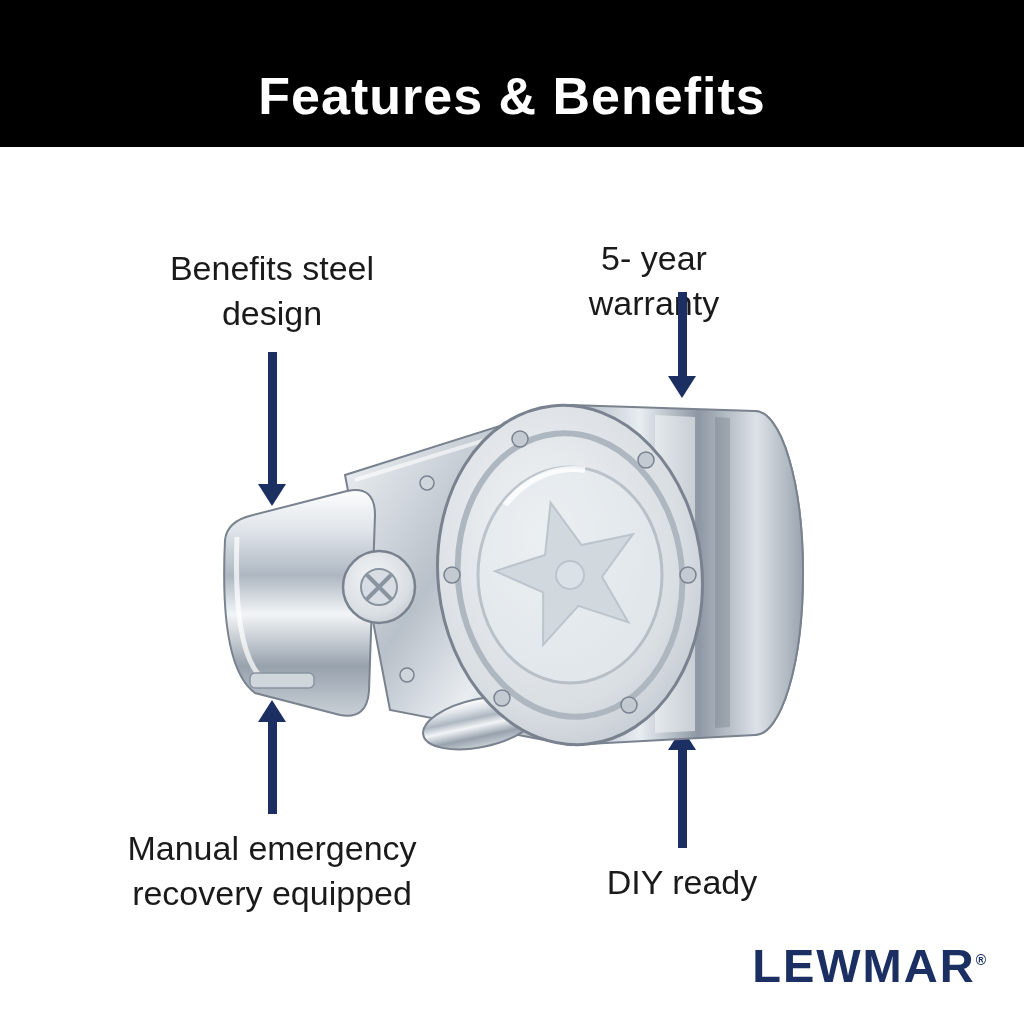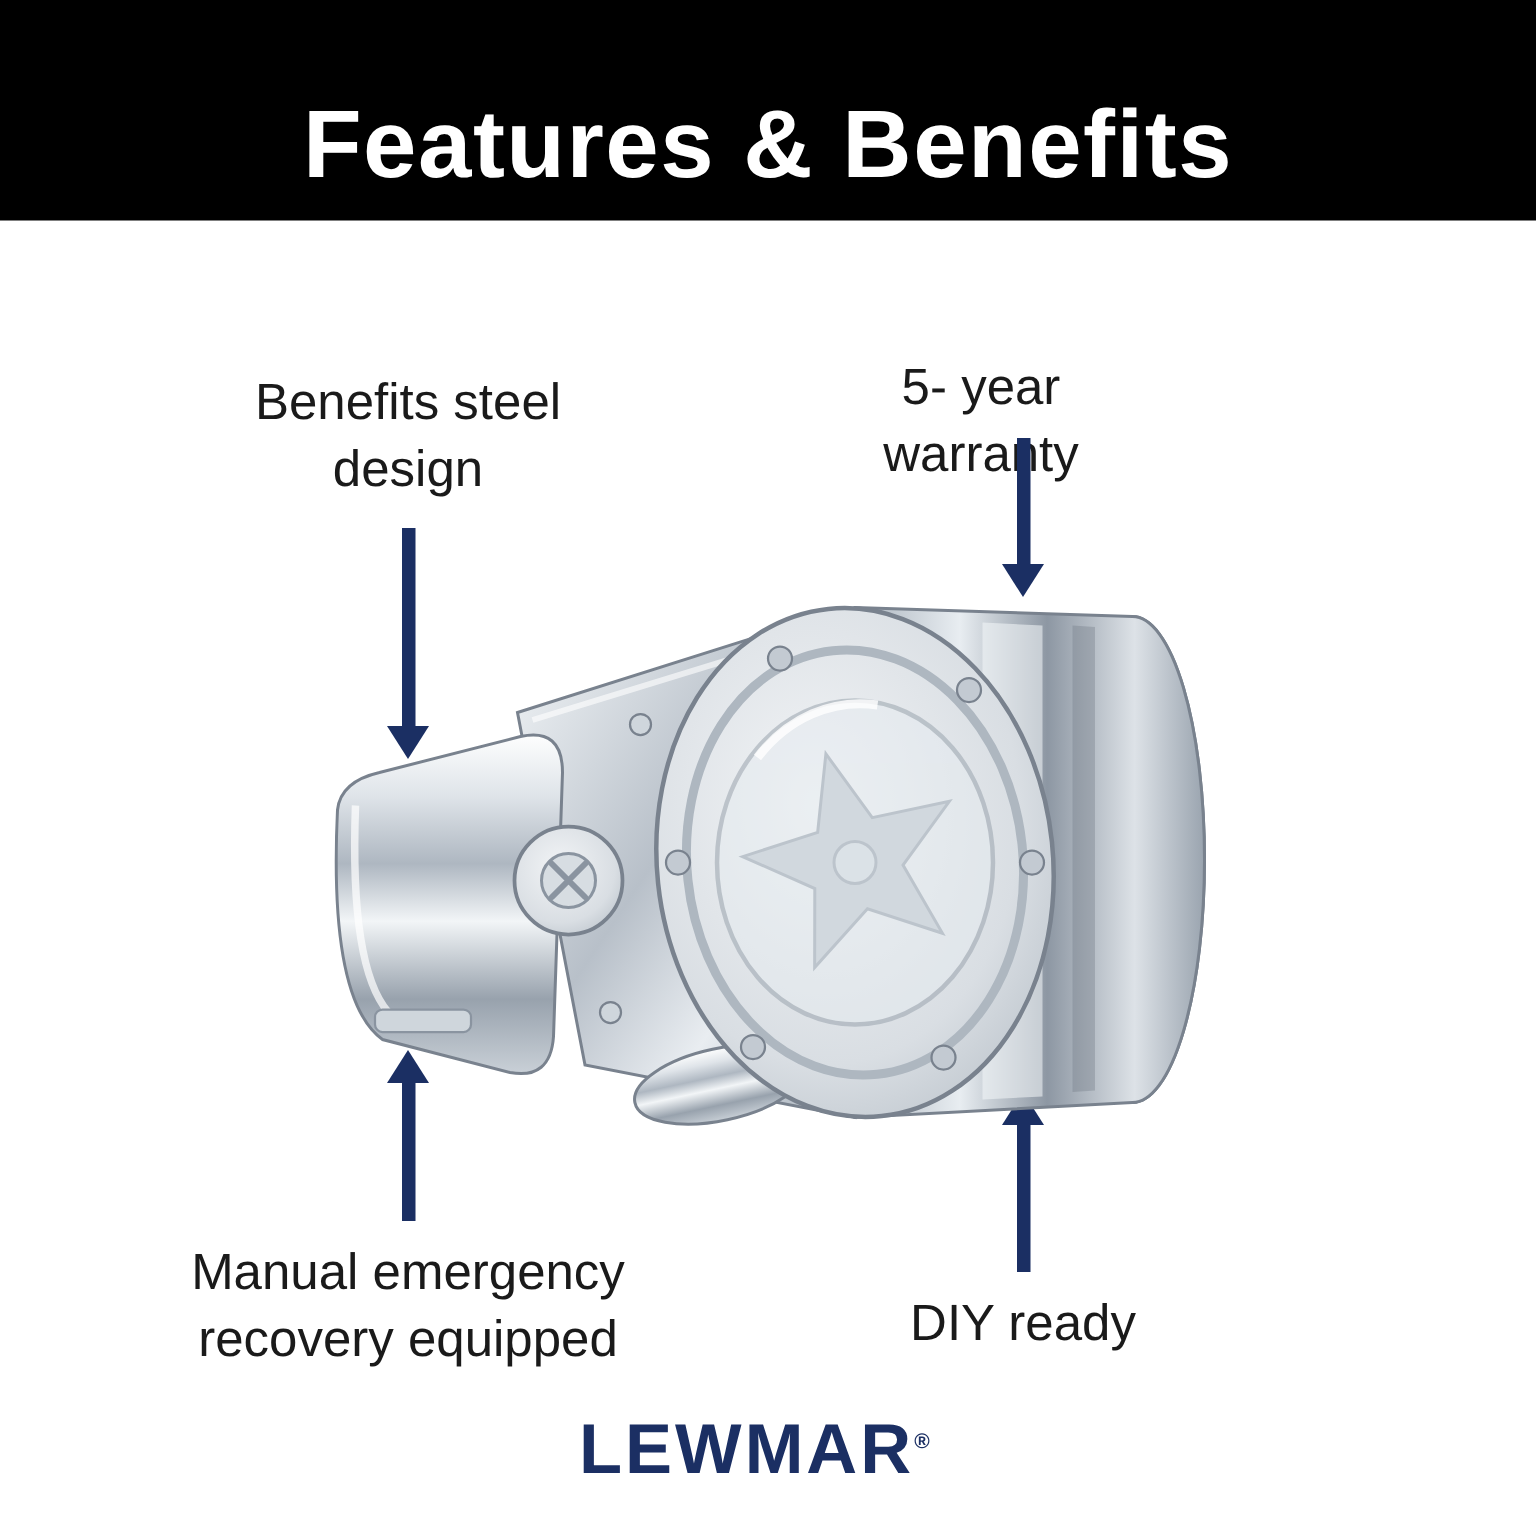--- a/index.html
+++ b/index.html
@@ -10,21 +10,21 @@
     position:relative;overflow:hidden;
   }
   .stage{position:absolute;inset:0;}
 
   
   .header-bar{
     position:absolute;left:0;top:0;width:1024px;height:147px;
     background:#000000;display:flex;align-items:center;justify-content:center;
   }
   .header-title{
-    color:#ffffff;font-size:64px;font-weight:700;letter-spacing:1px;margin-top:45px;
+    color:#ffffff;font-size:52px;font-weight:700;letter-spacing:1px;margin-top:45px;
   }
 
   
   .callout{
     position:absolute;text-align:center;color:#1a1a1a;
     font-size:34px;line-height:1.32;white-space:pre-line;
   }
   .callout-stainless{left:102px;top:246px;width:340px;}
   .callout-warranty{left:504px;top:192px;width:300px;margin-top:44px;}
   .callout-manual{left:52px;top:826px;width:440px;}
@@ -53,21 +53,21 @@
   .arrow-manual .shaft{height:92px;}
   .arrow-diy{left:668px;top:728px;}
   .arrow-diy .shaft{height:98px;}
 
   
   .product{position:absolute;left:155px;top:375px;width:670px;height:400px;}
 
   
   .brand{
     position:absolute;right:38px;top:938px;width:600px;
-    text-align:left;color:#1b2f63;
+    text-align:right;color:#1b2f63;
     font-weight:700;font-size:47px;letter-spacing:2px;
   }
   .brand .reg{font-size:14px;vertical-align:super;letter-spacing:0;}
 </style>
 </head>
 <body>
 
 <div class="stage">
 
   <div class="header-bar">

